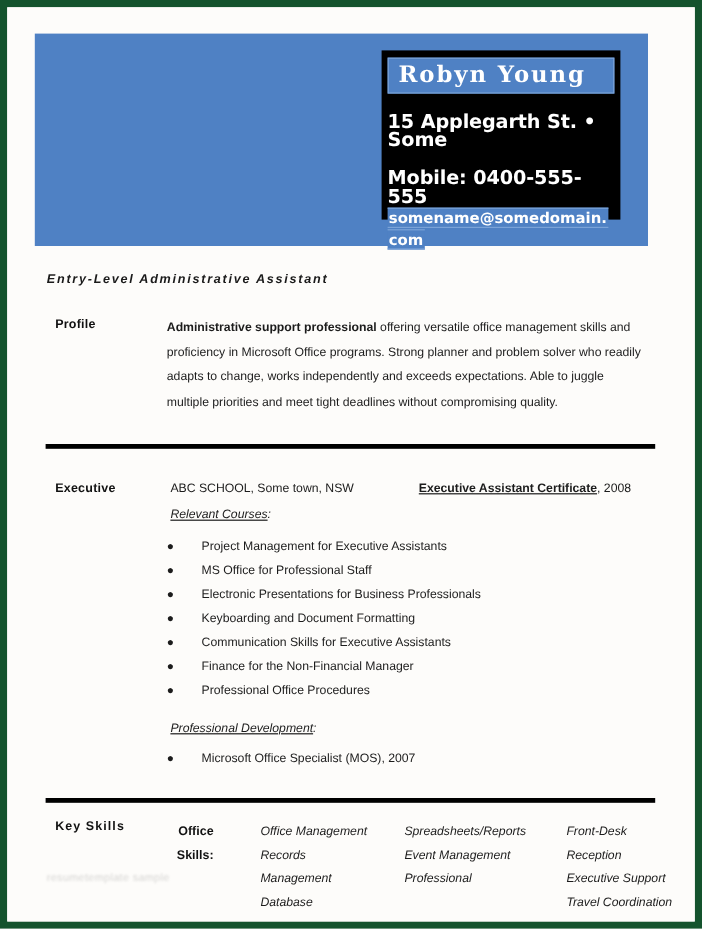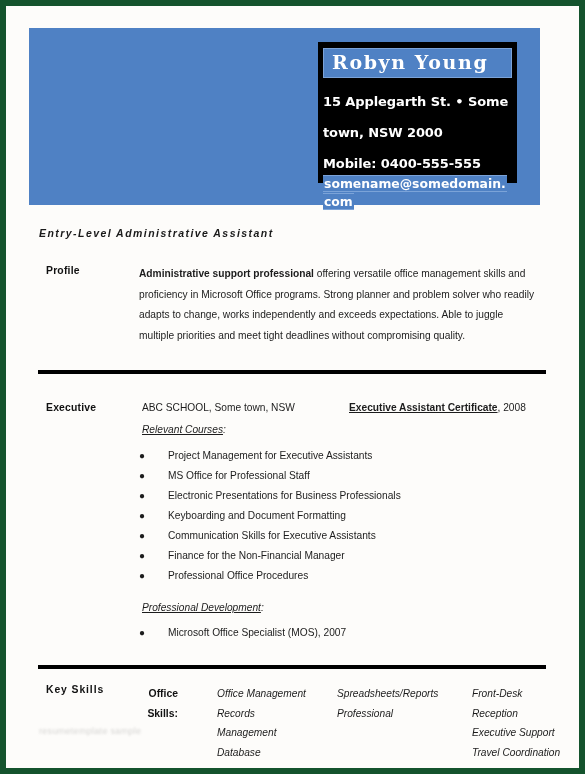--- a/index.html
+++ b/index.html
@@ -64,21 +64,21 @@
     color: #ffffff;
     letter-spacing: 1.6px;
     line-height: 23px;
     white-space: nowrap;
     display: block;
   }
   .addr {
     color: #ffffff;
     font-family: "DejaVu Sans", sans-serif;
     font-weight: bold;
-    font-size: 13px;
+    font-size: 16px;
     line-height: 15.2px;
     letter-spacing: -0.1px;
     margin-top: 16px;
   }
   .email-line {
     display: inline;
     background: #4f81c4;
     border-top: 1px solid #7ba3d8;
     border-bottom: 1px solid #7ba3d8;
     color: #ffffff;
@@ -244,21 +244,20 @@
 <div id="page">
   <div id="paper"></div>
 
   <div class="header-band"></div>
 
   <div class="contact-box">
     <div class="name-plate">
       <span class="nm">Robyn Young</span>
     </div>
     <div class="addr">15 Applegarth St. • Some</div>
-    <div class="addr">town, NSW 2000</div>
     <div class="addr">Mobile: 0400-555-555</div>
     <div class="email-wrap"><span class="email-line">somename@somedomain.com</span></div>
   </div>
 
   <div class="job-title">Entry-Level Administrative Assistant</div>
 
   <div class="sec-label profile-label">Profile</div>
   <div class="profile-body"><b>Administrative support professional</b><span> offering versatile office management skills and proficiency in Microsoft Office programs. Strong planner and problem solver who readily adapts to change, works independently and exceeds expectations. Able to juggle multiple priorities and meet tight deadlines without compromising quality.</span></div>
 
   <div class="rule" style="top:364px;"></div>
@@ -292,20 +291,21 @@
 
   <div class="skill-col c1">
     <div>Office Management</div>
     <div>Records</div>
     <div>Management</div>
     <div>Database</div>
   </div>
 
   <div class="skill-col c2">
     <div>Spreadsheets/Reports</div>
+    <div>Event Management</div>
     <div>Professional</div>
   </div>
 
   <div class="skill-col c3">
     <div>Front-Desk</div>
     <div>Reception</div>
     <div>Executive Support</div>
     <div>Travel Coordination</div>
   </div>
 

